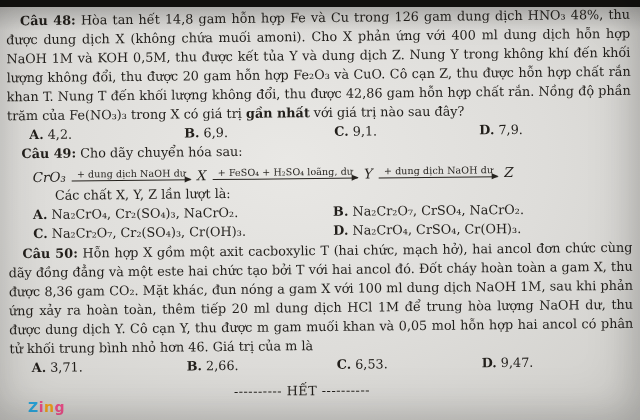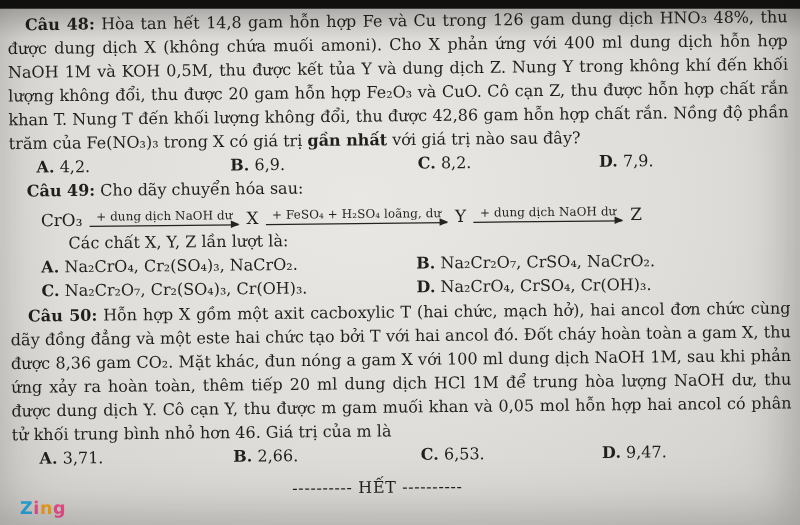--- a/index.html
+++ b/index.html
@@ -35,21 +35,21 @@
   .b{font-weight:bold;}
   .opt-row{
     display:flex;margin:0 8px 0 30px;white-space:nowrap;
   }
   .opt-row .opt:nth-child(1){width:155px;}
   .opt-row .opt:nth-child(2){width:150px;}
   .opt-row .opt:nth-child(3){width:145px;}
   .chain{
     display:flex;align-items:flex-end;margin:6px 0 1px 33px;white-space:nowrap;
   }
-  .species{font-size:13.5px;line-height:15px;}
+  .species{font-size:13.5px;line-height:15px;font-style:italic;}
   .rxn-arrow{
     display:inline-flex;flex-direction:column;align-items:center;
     margin:0 6px 3px 6px;
   }
   .rxn-label{font-size:9.5px;line-height:11px;padding:0 5px;letter-spacing:0.1px;}
   .rxn-line{
     position:relative;height:1.2px;background:#26231f;align-self:stretch;margin-top:1px;
   }
   .rxn-line::after{
     content:'';position:absolute;right:-1px;top:-3.4px;
@@ -57,40 +57,40 @@
   }
   .prompt{margin:1px 8px 0 55px;}
   .opt-grid{
     display:grid;grid-template-columns:300px auto;margin:0 8px 0 33px;white-space:nowrap;
   }
   .q50{margin-top:1px;}
   .footer{
     text-align:center;margin:7px 48px 0 8px;letter-spacing:0.5px;
   }
   .watermark{
-    position:absolute;left:16px;bottom:5px;
+    position:absolute;left:28px;bottom:5px;
     font-family:"DejaVu Sans","Liberation Sans",sans-serif;
     font-weight:bold;font-size:14px;letter-spacing:0.5px;
   }
 </style>
 </head>
 <body>
 
 <div class="photo">
   <div class="top-edge"></div>
   <div class="top-shadow"></div>
 
   <div class="content">
 
     <p class="para"><span class="b">Câu 48:</span><span> Hòa tan hết 14,8 gam hỗn hợp Fe và Cu trong 126 gam dung dịch HNO₃ 48%, thu được dung dịch X (không chứa muối amoni). Cho X phản ứng với 400 ml dung dịch hỗn hợp NaOH 1M và KOH 0,5M, thu được kết tủa Y và dung dịch Z. Nung Y trong không khí đến khối lượng không đổi, thu được 20 gam hỗn hợp Fe₂O₃ và CuO. Cô cạn Z, thu được hỗn hợp chất rắn khan T. Nung T đến khối lượng không đổi, thu được 42,86 gam hỗn hợp chất rắn. Nồng độ phần trăm của Fe(NO₃)₃ trong X có giá trị </span><span class="b">gần nhất</span><span> với giá trị nào sau đây?</span></p>
 
     <div class="opt-row">
       <span class="opt"><span class="b">A.</span> <span>4,2.</span></span>
       <span class="opt"><span class="b">B.</span> <span>6,9.</span></span>
-      <span class="opt"><span class="b">C.</span> <span>8,2.</span></span>
+      <span class="opt"><span class="b">C.</span> <span>9,1.</span></span>
       <span class="opt"><span class="b">D.</span> <span>7,9.</span></span>
     </div>
 
     <p class="para"><span class="b">Câu 49:</span><span> Cho dãy chuyển hóa sau:</span></p>
 
     <div class="chain">
       <span class="species">CrO₃</span>
       <span class="rxn-arrow">
         <span class="rxn-label">+ dung dịch NaOH dư</span>
         <span class="rxn-line"></span>

